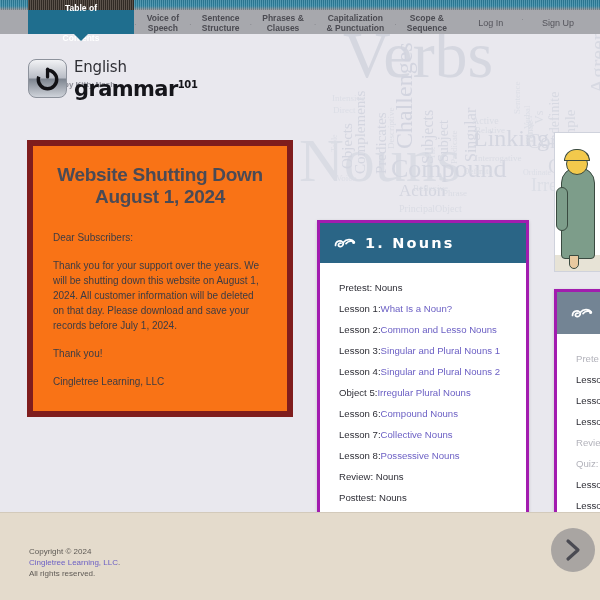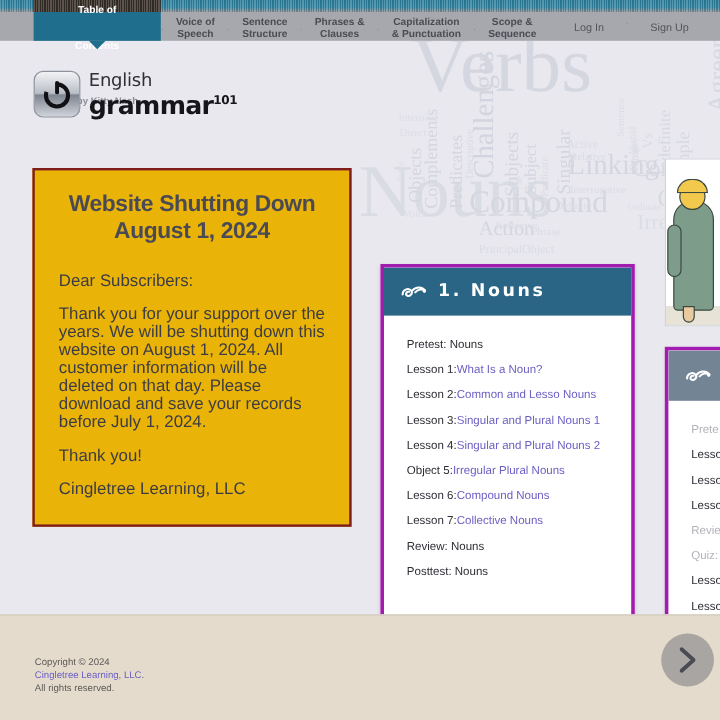--- a/index.html
+++ b/index.html
@@ -166,36 +166,36 @@
     background: #e8c9a0;
     border: 1.5px solid #3a4a40;
     border-radius: 0 0 5px 5px;
   }
 
   
   .notice {
     position: absolute;
     top: 106px; left: 27px;
     width: 266px;
-    background: #eab308;
-    border: 2px solid #7f1d1d;
+    background: #f97316;
+    border: 6px solid #7f1d1d;
     padding: 18px 20px 22px 20px;
     z-index: 20;
   }
   .notice-title {
     font-size: 19px;
     font-weight: bold;
     color: #4a4a55;
     text-align: center;
     line-height: 22px;
     letter-spacing: -0.3px;
   }
   .notice-body { margin-top: 22px; }
   .notice-body p {
-    font-size: 14px;
+    font-size: 10px;
     line-height: 15px;
     color: #3c3c44;
     margin-bottom: 13px;
   }
   .notice-body p:last-child { margin-bottom: 0; }
 
   
   .card {
     position: absolute;
     background: #ffffff;
@@ -463,20 +463,24 @@
             <span class="lnk">Irregular Plural Nouns</span>
           </div>
           <div class="lesson-row">
             <span class="num">Lesson 6: </span>
             <span class="lnk">Compound Nouns</span>
           </div>
           <div class="lesson-row">
             <span class="num">Lesson 7: </span>
             <span class="lnk">Collective Nouns</span>
           </div>
+          <div class="lesson-row">
+            <span class="num">Lesson 8: </span>
+            <span class="lnk">Possessive Nouns</span>
+          </div>
           <div class="lesson-row muted">
             <span class="num">Review: Nouns</span>
           </div>
           <div class="lesson-row muted">
             <span class="num">Posttest: Nouns</span>
           </div>
         </div>
 
     </div>
 

